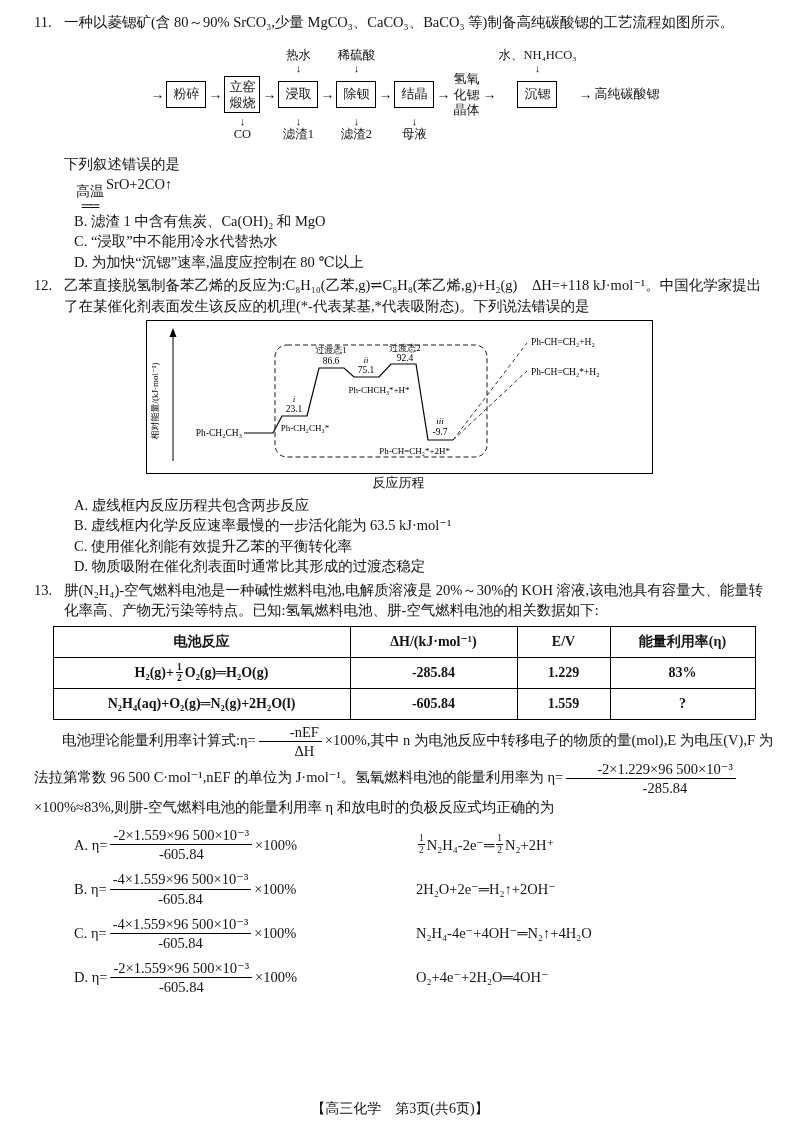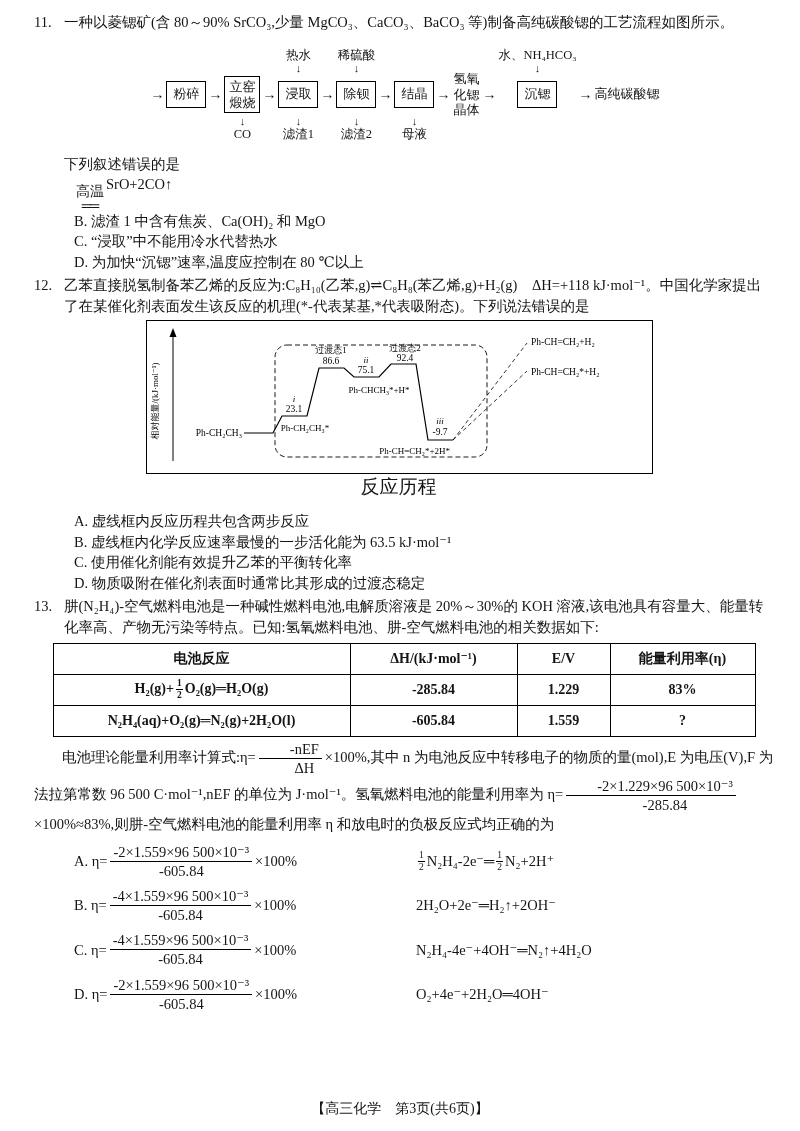--- a/index.html
+++ b/index.html
@@ -25,21 +25,21 @@
   .fstack{width:28px;text-align:center;line-height:1.2}
   .flabel{font-size:12.5px;line-height:1.15;text-align:center}
   .harrow{font-size:14px;padding:0 2px}
   .varrow{font-size:11px;line-height:1}
   
   .ceq{display:inline-flex;flex-direction:column;align-items:center;vertical-align:-7px;line-height:1;margin:0 2px}
   .ceq .cond{font-size:14px;line-height:1.1}
   .ceq .bar{font-size:13px;letter-spacing:-1px;line-height:.85}
   
   .figure{border:1px solid #000;width:505px;margin:4px 0 0 112px;background:#fff}
-  .figcap{width:505px;margin-left:112px;text-align:center;font-size:19px;margin-bottom:10px}
+  .figcap{width:505px;margin-left:112px;text-align:center;font-size:13px;margin-bottom:2px}
   svg text{font-family:"Liberation Serif","DejaVu Serif",serif}
   
   .dtable{border-collapse:collapse;margin:5px auto 3px;font-size:14px}
   .dtable th,.dtable td{border:1px solid #000;text-align:center;padding:2px 8px;font-weight:bold;height:26px}
   .c1{width:280px}.c2{width:150px}.c3{width:76px}.c4{width:128px}
   
   .frac{display:inline-flex;flex-direction:column;align-items:center;text-align:center;vertical-align:middle;margin:0 3px;line-height:1.25}
   .frac .fn{border-bottom:1px solid #000;padding:0 3px}
   .frac .fd{padding:0 3px}
   .sfrac{display:inline-flex;flex-direction:column;align-items:center;vertical-align:middle;font-size:9.5px;line-height:1.15;margin:0 2px}

